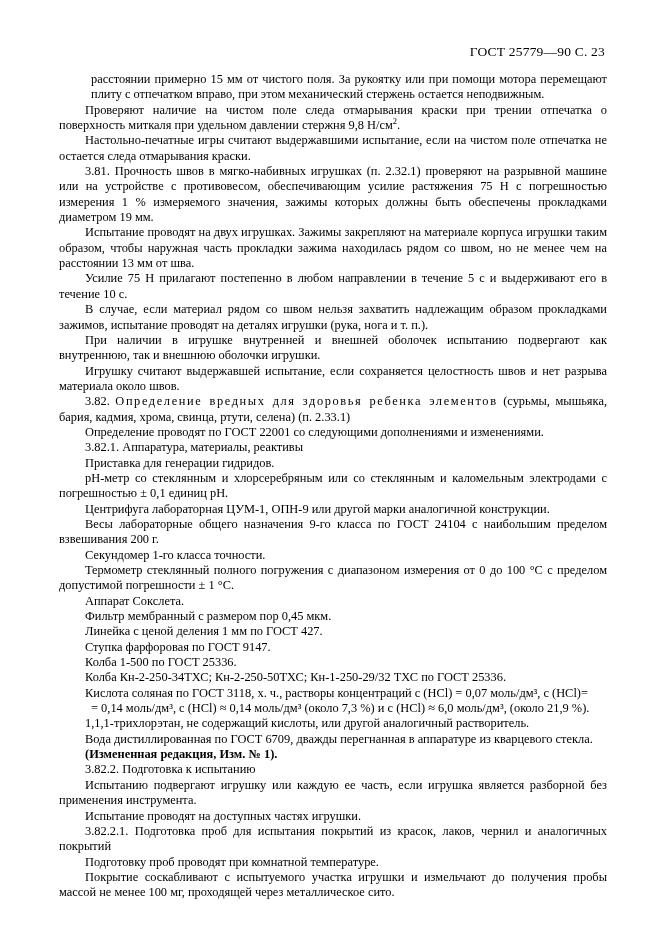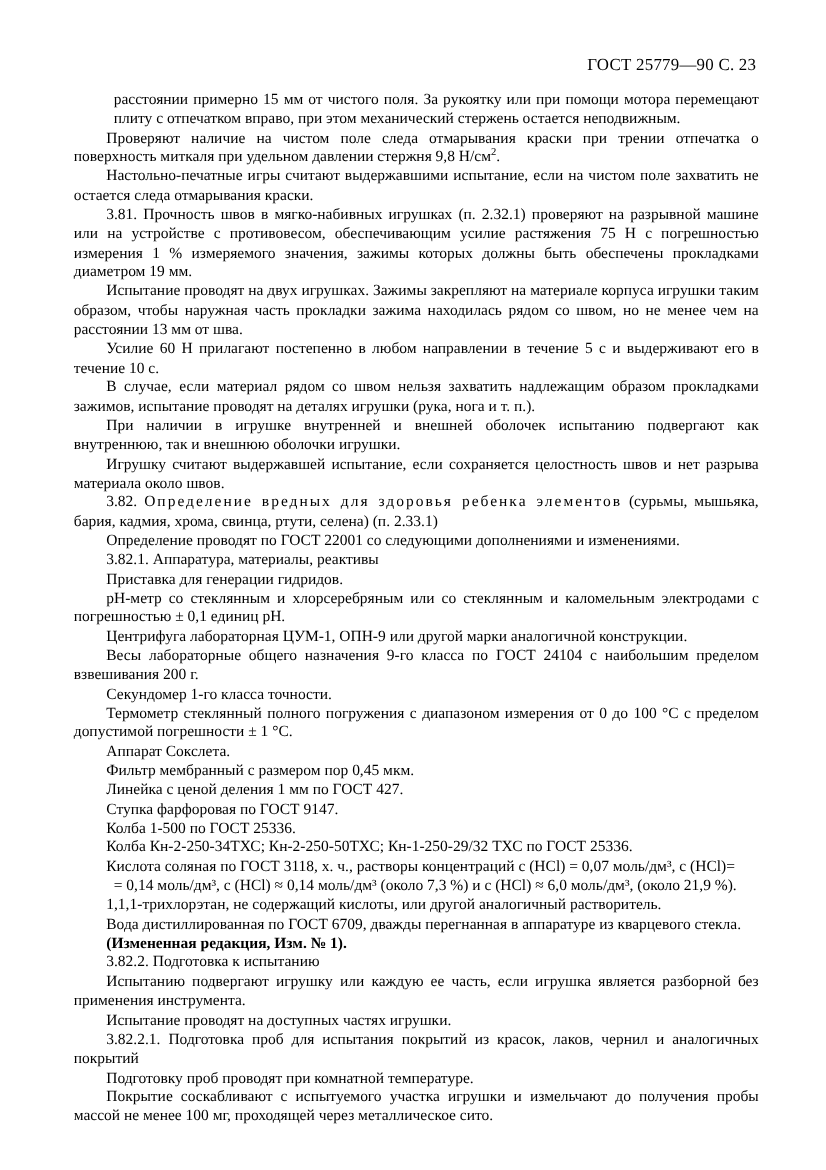--- a/index.html
+++ b/index.html
@@ -78,27 +78,27 @@
     <span class="std">ГОСТ 25779—90</span>
     <span>С. 23</span>
   </div>
 
   <div class="content">
 
     <p class="noindent">расстоянии примерно 15 мм от чистого поля. За рукоятку или при помощи мотора перемещают плиту с отпечатком вправо, при этом механический стержень остается неподвижным.</p>
 
     <p>Проверяют наличие на чистом поле следа отмарывания краски при трении отпечатка о поверхность миткаля при удельном давлении стержня 9,8 Н/см<sup>2</sup>.</p>
 
-    <p>Настольно-печатные игры считают выдержавшими испытание, если на чистом поле захватить не остается следа отмарывания краски.</p>
+    <p>Настольно-печатные игры считают выдержавшими испытание, если на чистом поле отпечатка не остается следа отмарывания краски.</p>
 
     <p>3.81. Прочность швов в мягко-набивных игрушках (п. 2.32.1) проверяют на разрывной машине или на устройстве с противовесом, обеспечивающим усилие растяжения 75 Н с погрешностью измерения 1 % измеряемого значения, зажимы которых должны быть обеспечены прокладками диаметром 19 мм.</p>
 
     <p>Испытание проводят на двух игрушках. Зажимы закрепляют на материале корпуса игрушки таким образом, чтобы наружная часть прокладки зажима находилась рядом со швом, но не менее чем на расстоянии 13 мм от шва.</p>
 
-    <p>Усилие 60 Н прилагают постепенно в любом направлении в течение 5 с и выдерживают его в течение 10 с.</p>
+    <p>Усилие 75 Н прилагают постепенно в любом направлении в течение 5 с и выдерживают его в течение 10 с.</p>
 
     <p>В случае, если материал рядом со швом нельзя захватить надлежащим образом прокладками зажимов, испытание проводят на деталях игрушки (рука, нога и т. п.).</p>
 
     <p>При наличии в игрушке внутренней и внешней оболочек испытанию подвергают как внутреннюю, так и внешнюю оболочки игрушки.</p>
 
     <p>Игрушку считают выдержавшей испытание, если сохраняется целостность швов и нет разрыва материала около швов.</p>
 
     <p>
       <span>3.82.</span>
       <span class="sp">Определение  вредных  для  здоровья  ребенка  элементов</span>

